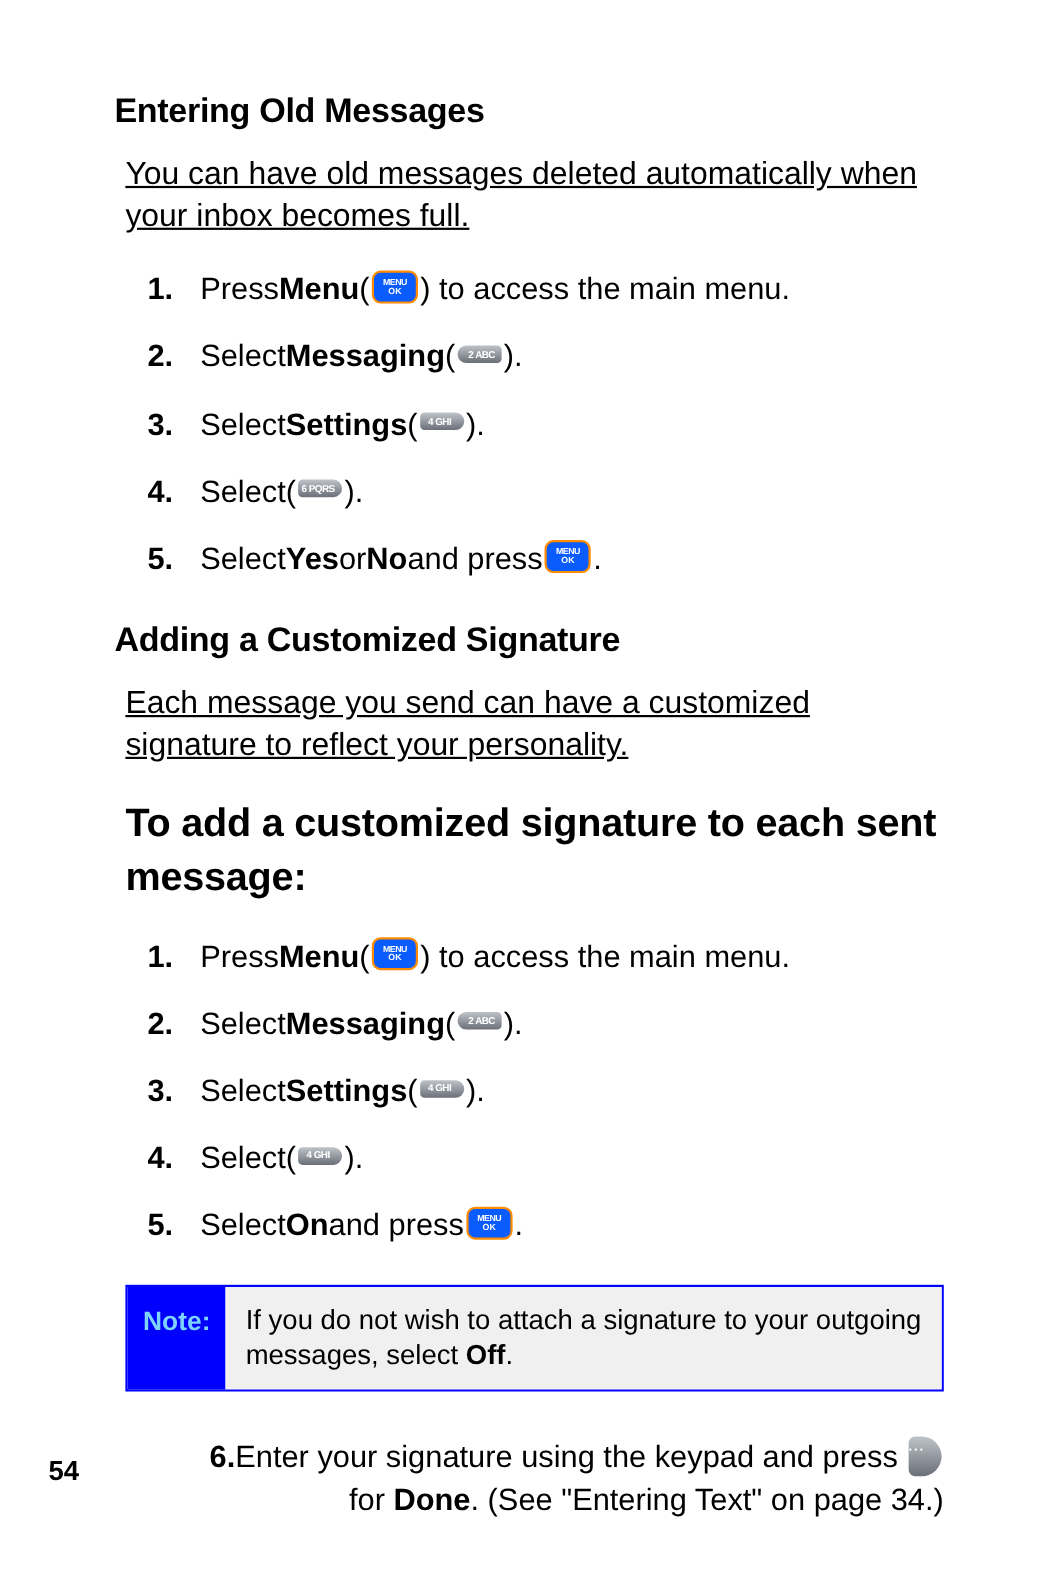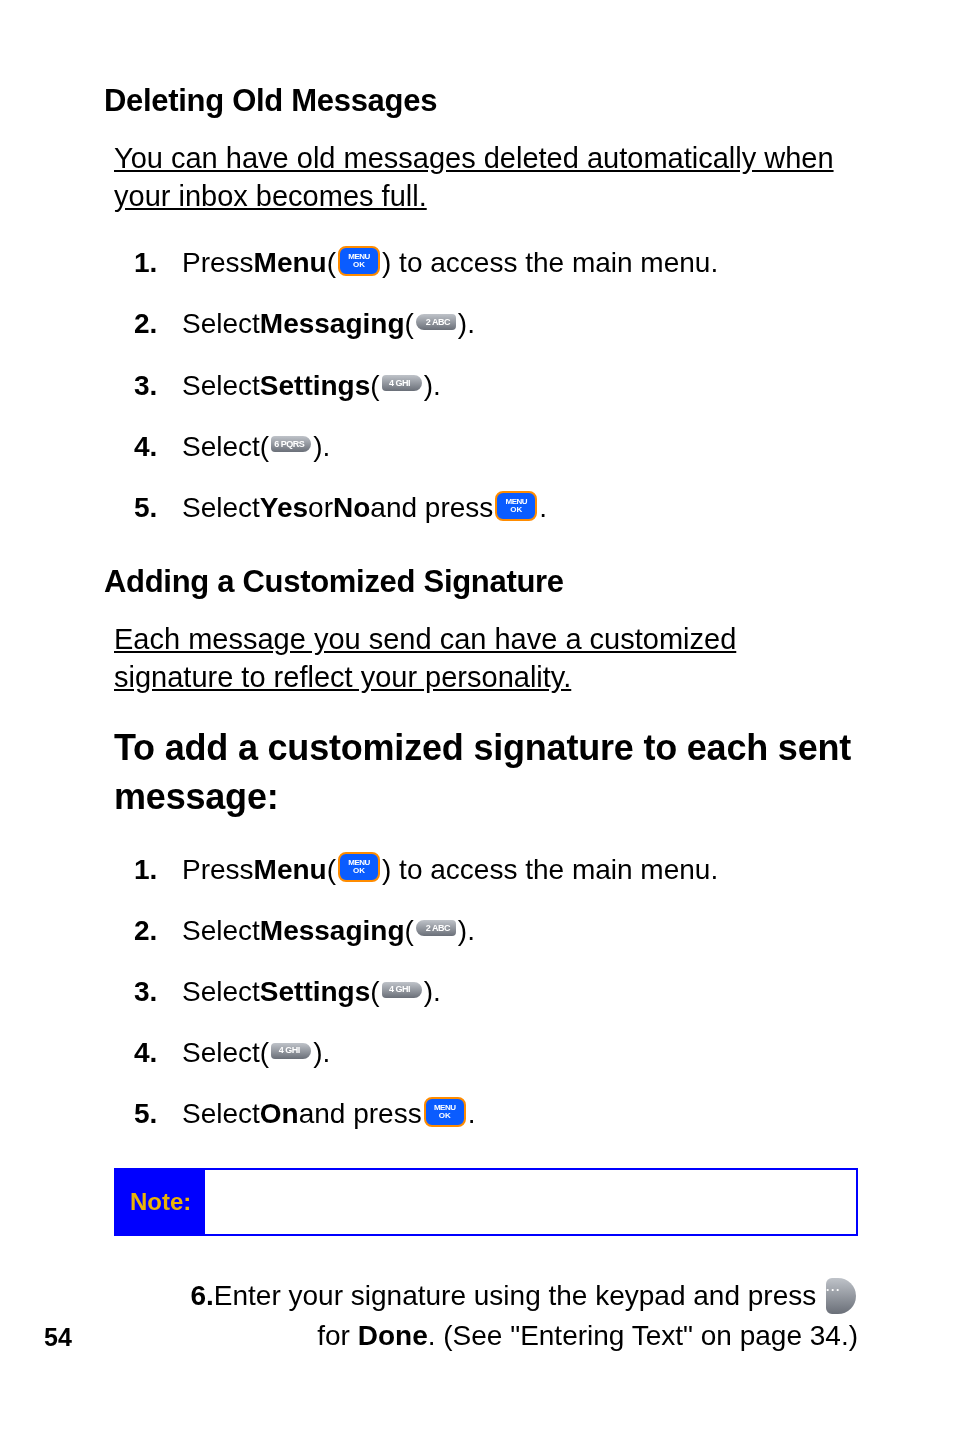--- a/index.html
+++ b/index.html
@@ -99,21 +99,21 @@
   }
 
   
   .note-wrap {
     display: flex;
     border: 2px solid #0000ff;
     margin: 4px 0 40px 10px;
   }
   .note-label {
     background: #0000ff;
-    color: #eab308;
+    color: #7dd3fc;
     font-weight: 700;
     font-size: 24px;
     padding: 16px 14px;
     display:flex;
     align-items:flex-start;
   }
   .note-body {
     background: #f0f0f0;
     padding: 14px 18px;
     font-size: 25px;
@@ -135,21 +135,21 @@
   .footer .pnum { }
   .footer .ftext { flex:1; text-align:center; }
 
   .multi-line-step { display:block; padding-left:48px; text-indent:-48px;text-align:right; }
   .multi-line-step .num { display:inline-block; min-width:48px; text-indent:0; }
   .ml-rest { display:inline; }
 </style>
 </head>
 <body>
 
-<div class="section-title">Deleting Old Messages</div>
+<div class="section-title">Entering Old Messages</div>
 <div class="body-text">You can have old messages deleted automatically when your inbox becomes full.</div>
 
 <ol class="steps">
   <li>
     <span class="num">1.</span>
     <span>Press </span>
     <b>Menu</b>
     <span> (</span>
     <span class="key key-menu">
         <span class="l1">MENU</span>
@@ -242,20 +242,23 @@
     <span class="key key-menu">
         <span class="l1">MENU</span>
         <span class="l2">OK</span>
       </span>
     <span>.</span>
   </li>
 </ol>
 
 <div class="note-wrap">
   <div class="note-label">Note:</div>
+  <div class="note-body">
+    <span>If you do not wish to attach a signature to your outgoing messages, select </span><b>Off</b><span>.</span>
+  </div>
 </div>
 
 <ol class="steps">
   <li style="display:block;">
     <span class="multi-line-step">
       <span class="num">6.</span><span class="ml-rest"><span>Enter your signature using the keypad and press </span><span class="key key-dots">···</span><span> for </span><b>Done</b><span>. (See "Entering Text" on page 34.)</span></span>
     </span>
   </li>
 </ol>
 

